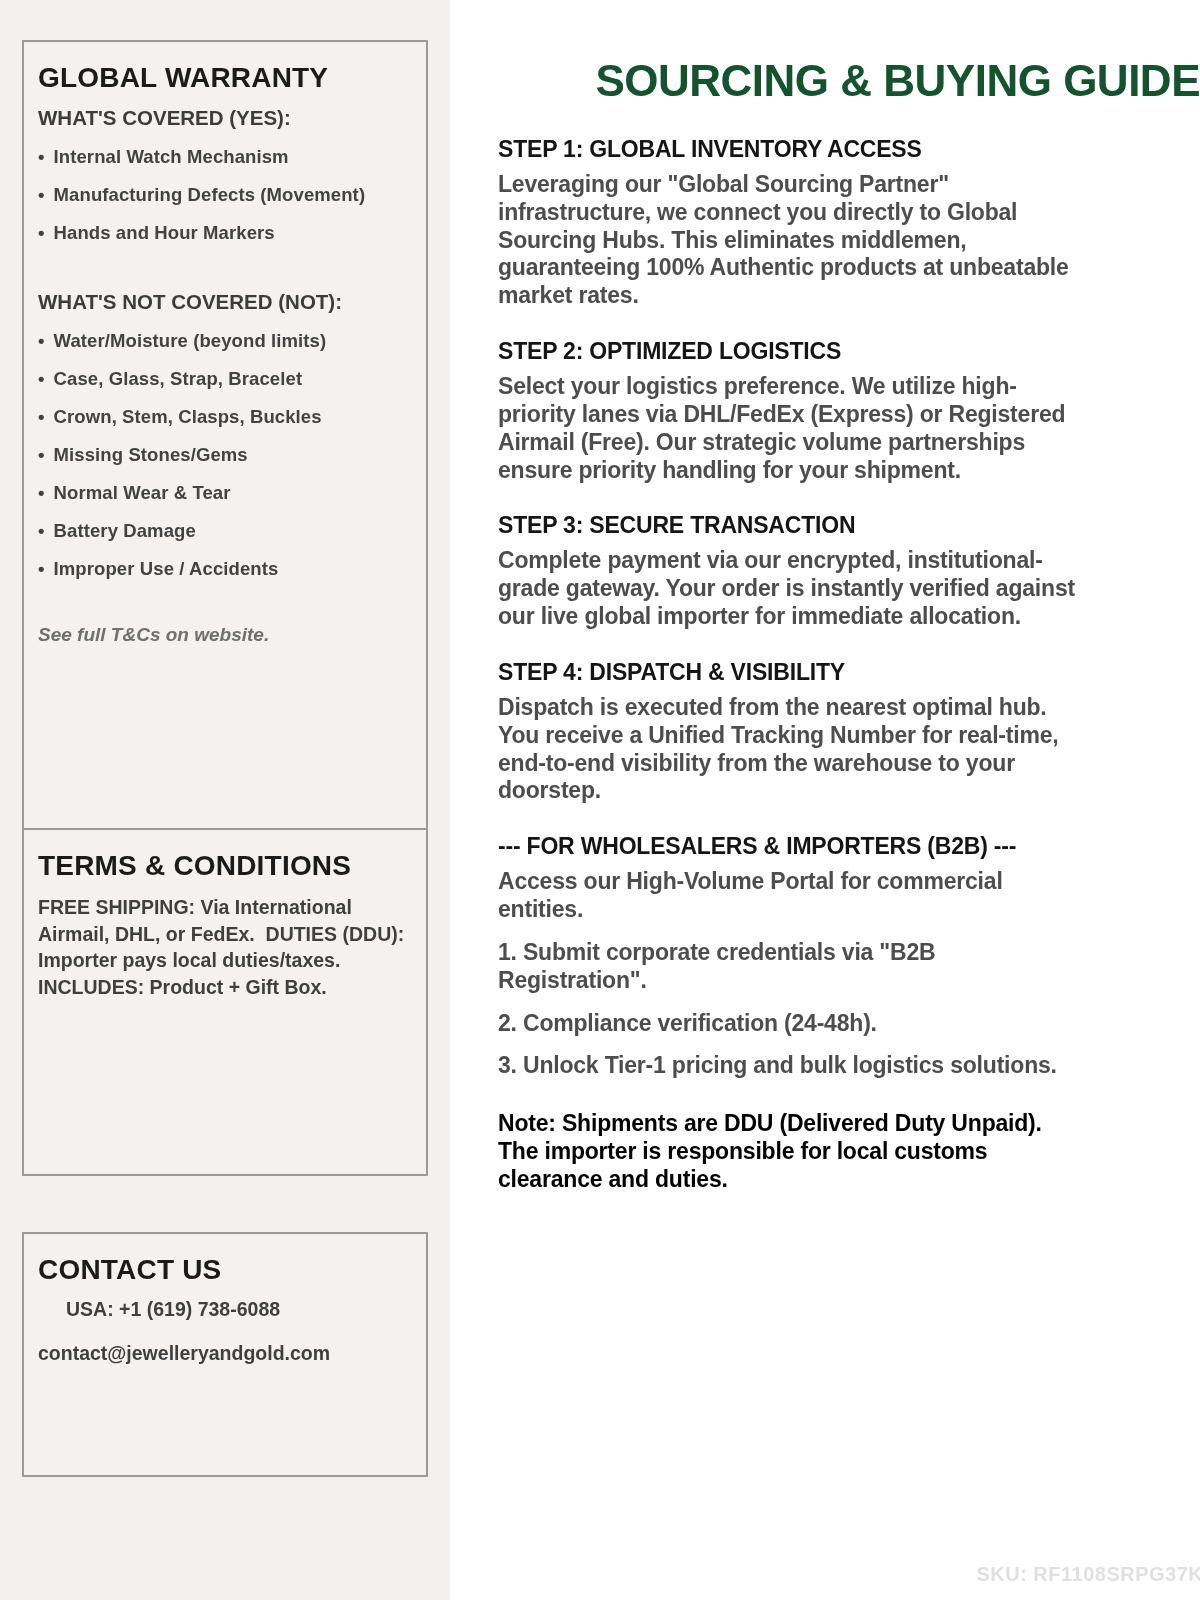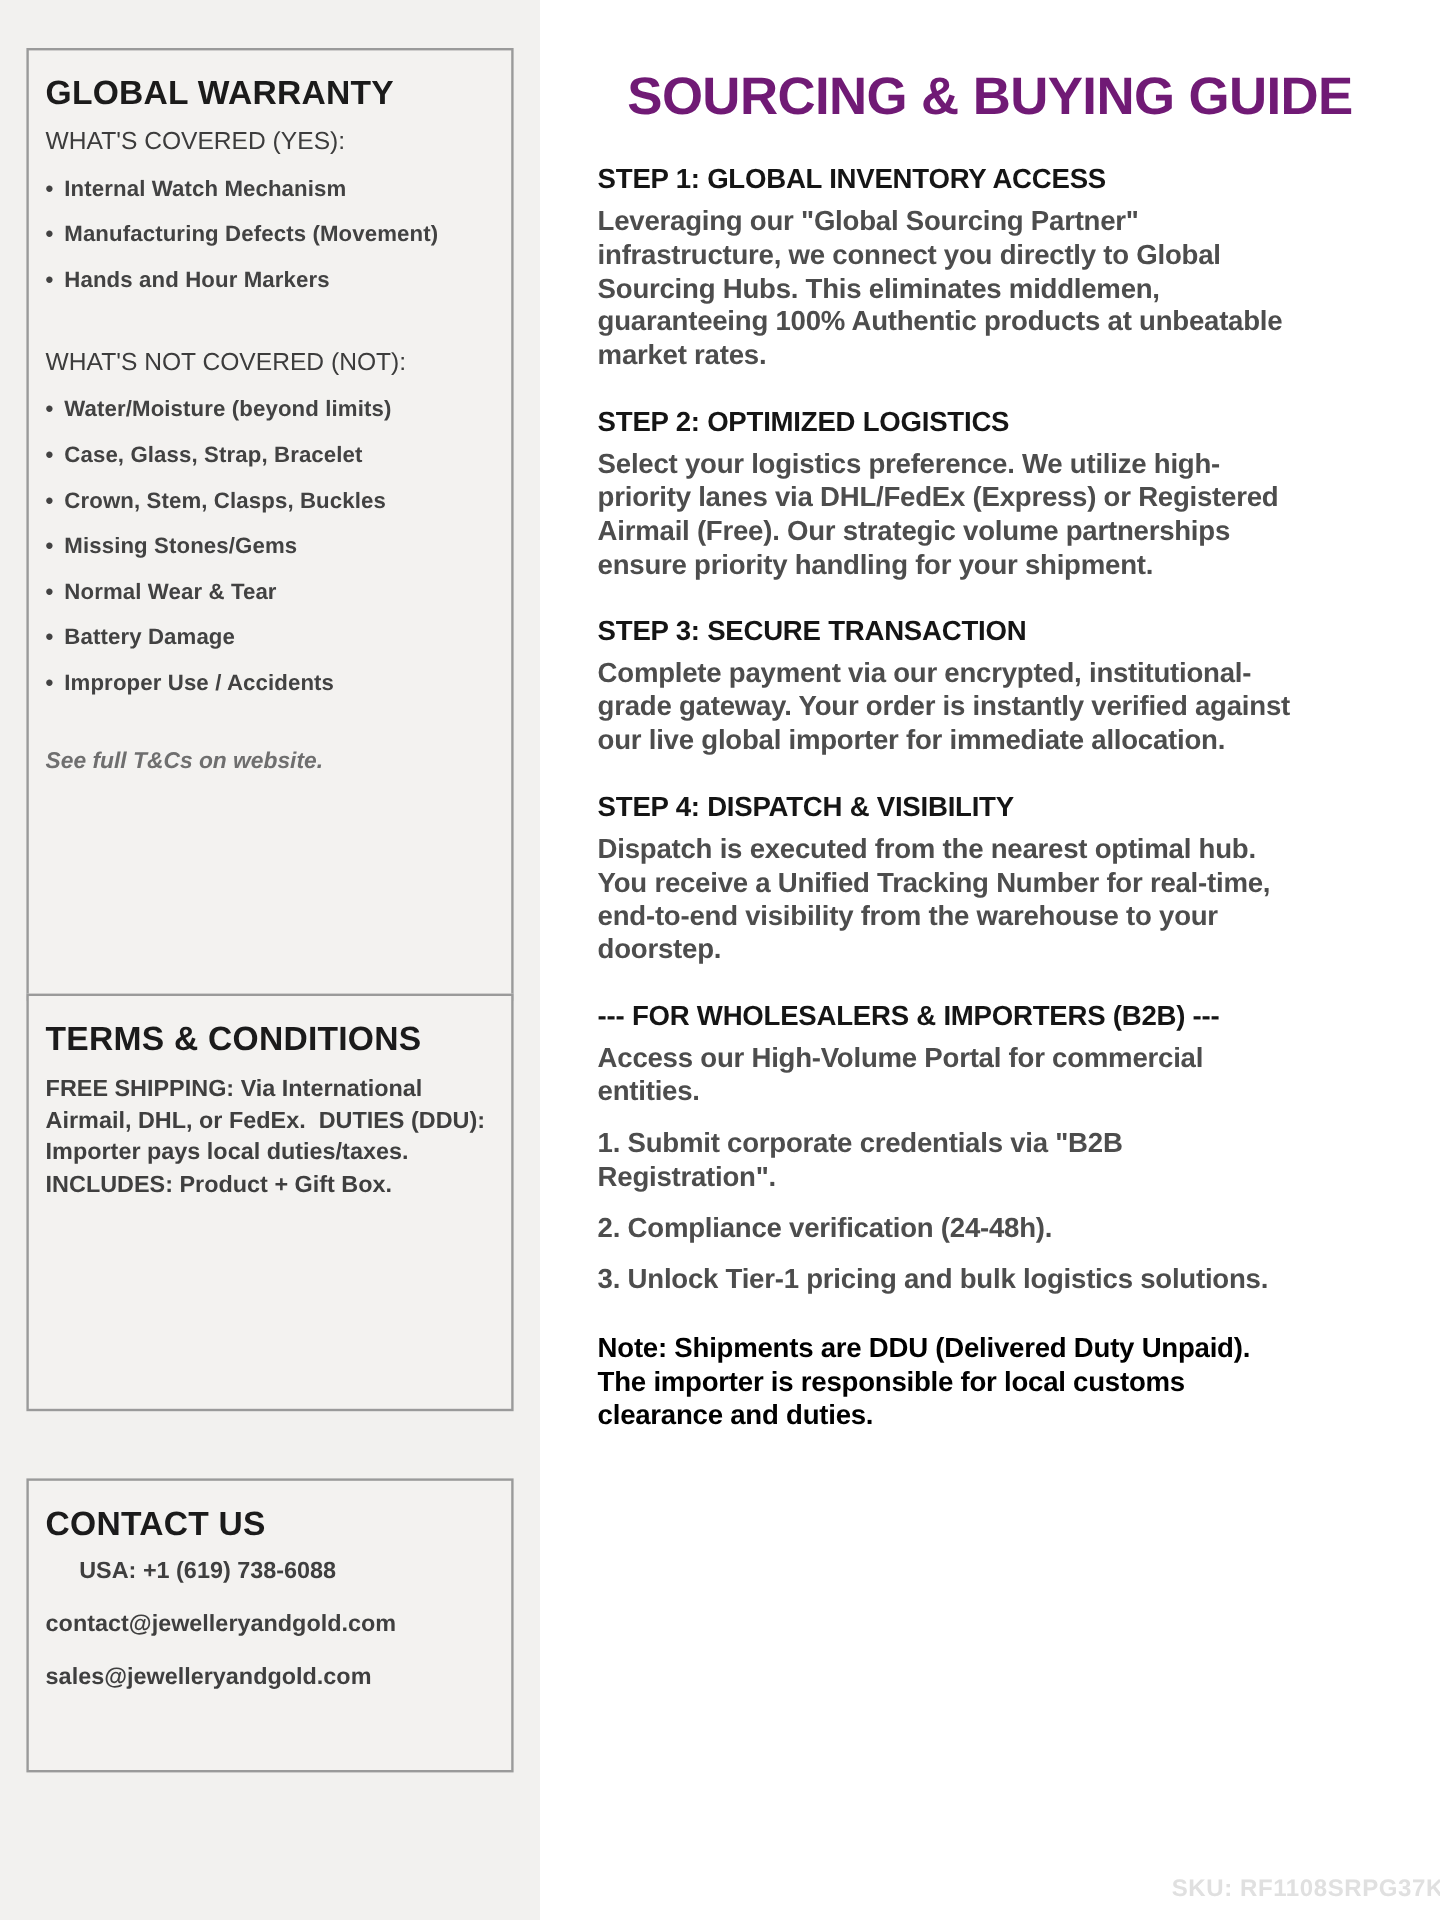--- a/index.html
+++ b/index.html
@@ -33,21 +33,21 @@
 
   .panel h2 {
     font-size: 28px;
     font-weight: 800;
     color: #1b1b1b;
     letter-spacing: 0.2px;
     margin-bottom: 12px;
   }
   .subhead {
     font-size: 20.5px;
-    font-weight: 400;
+    font-weight: 700;
     color: #3c3c3c;
     margin: 10px 0 8px 0;
   }
   .subhead.second { margin-top: 46px; }
   .blist { list-style: none; }
   .blist li {
     font-size: 18.5px;
     font-weight: 700;
     color: #424242;
     margin: 16px 0;
@@ -83,25 +83,25 @@
 
   
   .main {
     position: absolute;
     left: 450px; top: 0;
     width: 750px; height: 1600px;
     background: #ffffff;
   }
   .main-title {
     margin-top: 56px;
-    text-align: center;
+    text-align: right;
     font-size: 44px;
     font-weight: 800;
     letter-spacing: -0.5px;
-    color: #701a75;
+    color: #14532d;
   }
   .guide {
     padding: 26px 56px 0 48px;
   }
   .step-head {
     font-size: 23px;
     font-weight: 800;
     letter-spacing: -0.2px;
     color: #151515;
     margin: 28px 0 8px 0;
@@ -172,21 +172,20 @@
 
   <section class="panel panel-terms">
     <h2>TERMS &amp; CONDITIONS</h2>
     <p class="terms-body">FREE SHIPPING: Via International Airmail, DHL, or FedEx.  DUTIES (DDU): Importer pays local duties/taxes.  INCLUDES: Product + Gift Box.</p>
   </section>
 
   <section class="panel panel-contact">
     <h2>CONTACT US</h2>
     <div class="contact-line first">USA: +1 (619) 738-6088</div>
     <div class="contact-line">contact@jewelleryandgold.com</div>
-    <div class="contact-line">sales@jewelleryandgold.com</div>
   </section>
 
 </div>
 
 <div class="main">
   <h1 class="main-title">SOURCING &amp; BUYING GUIDE</h1>
 
   <div class="guide">
     <div class="step-head first">STEP 1: GLOBAL INVENTORY ACCESS</div>
     <p class="step-body">Leveraging our "Global Sourcing Partner" infrastructure, we connect you directly to Global Sourcing Hubs. This eliminates middlemen, guaranteeing 100% Authentic products at unbeatable market rates.</p>

